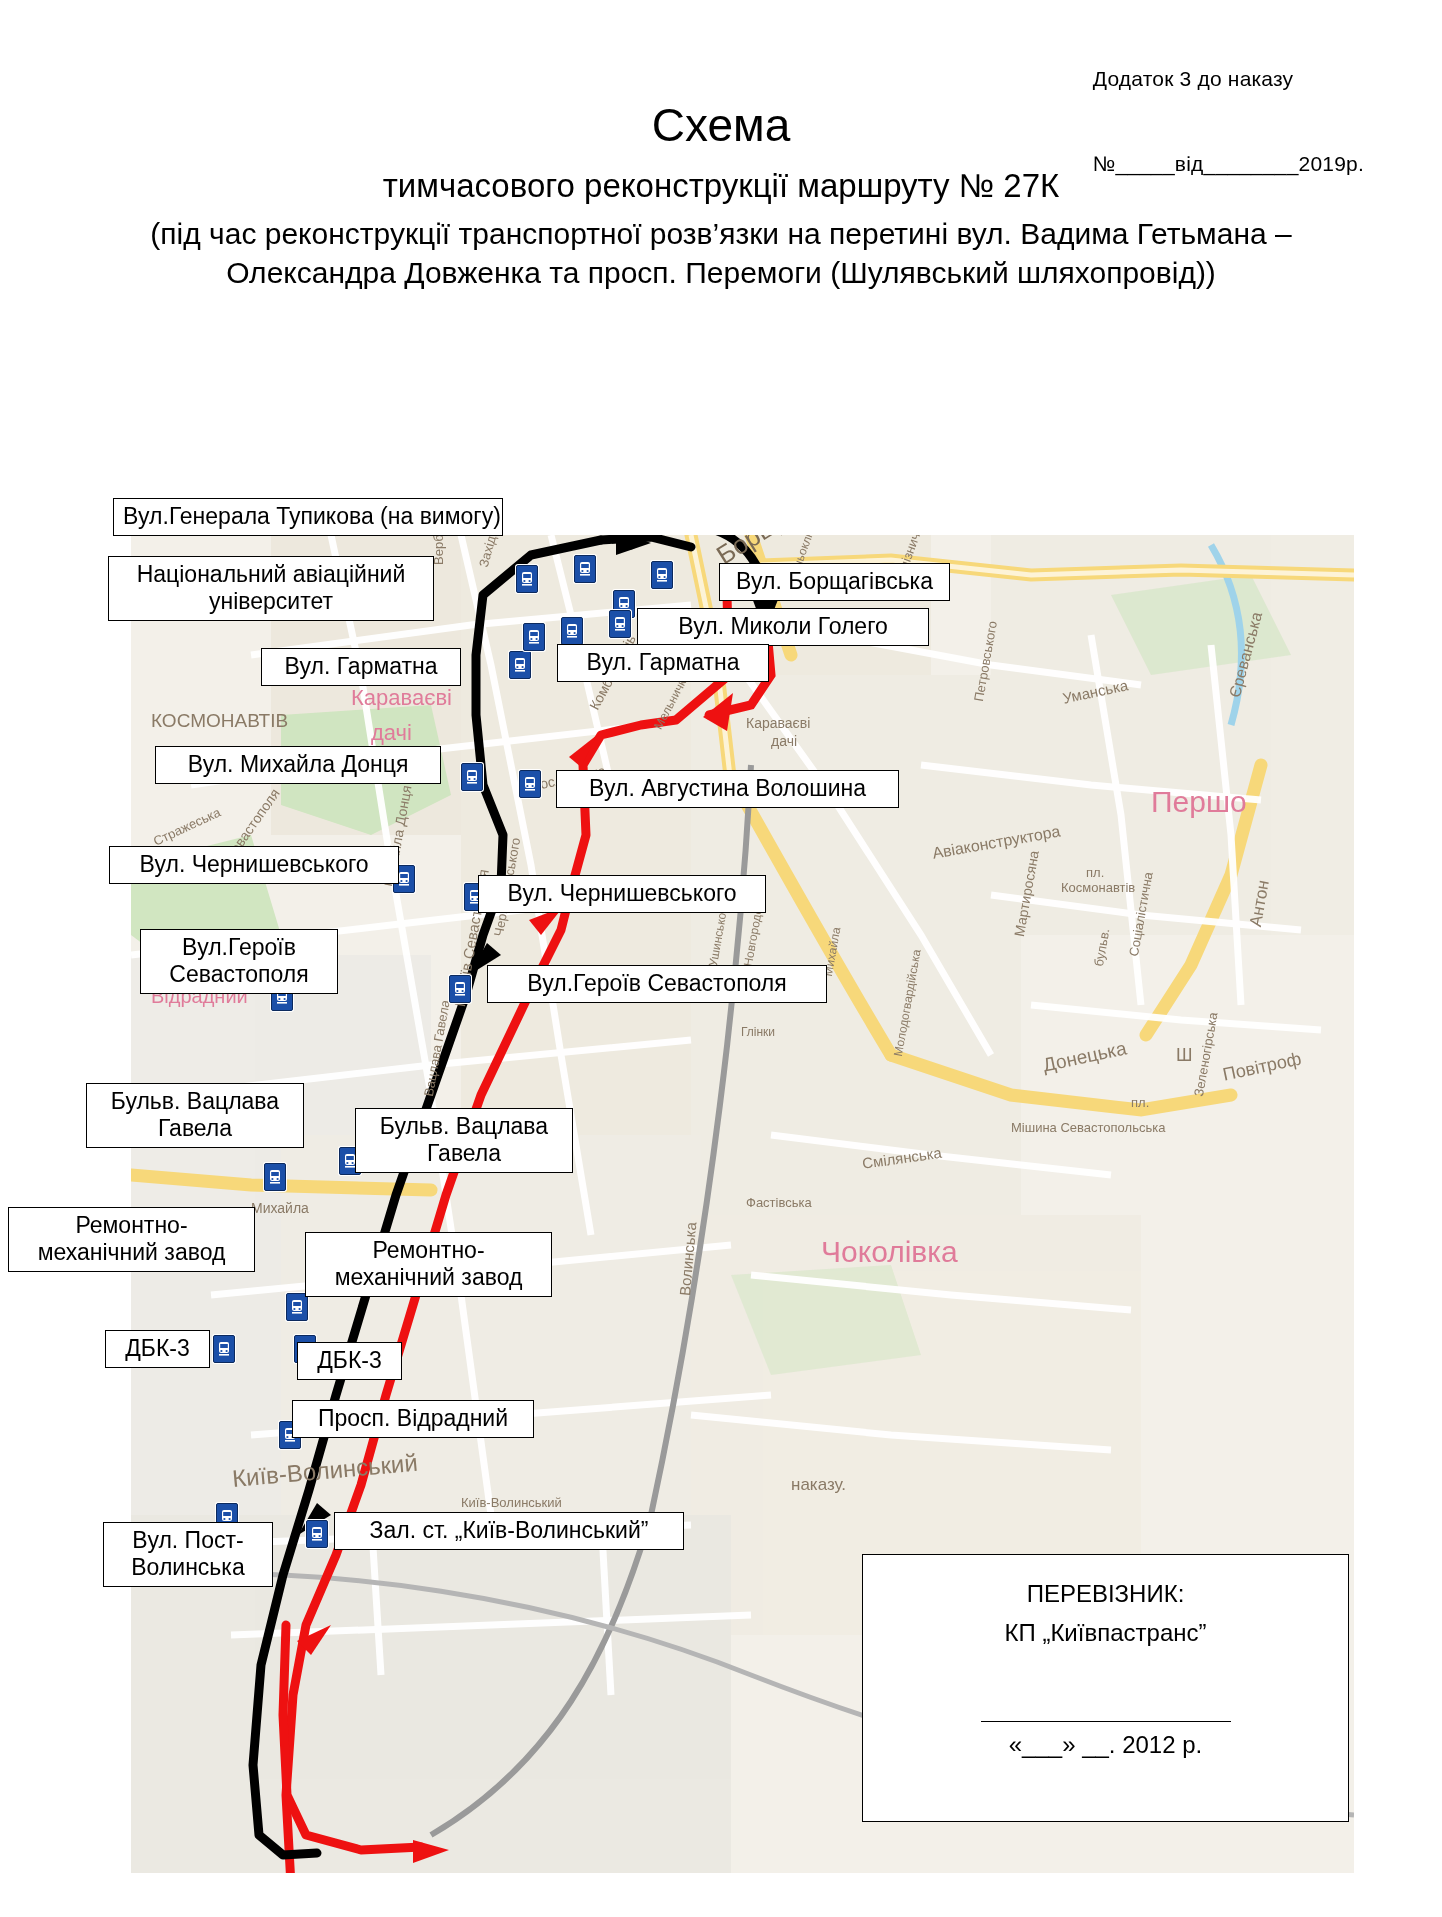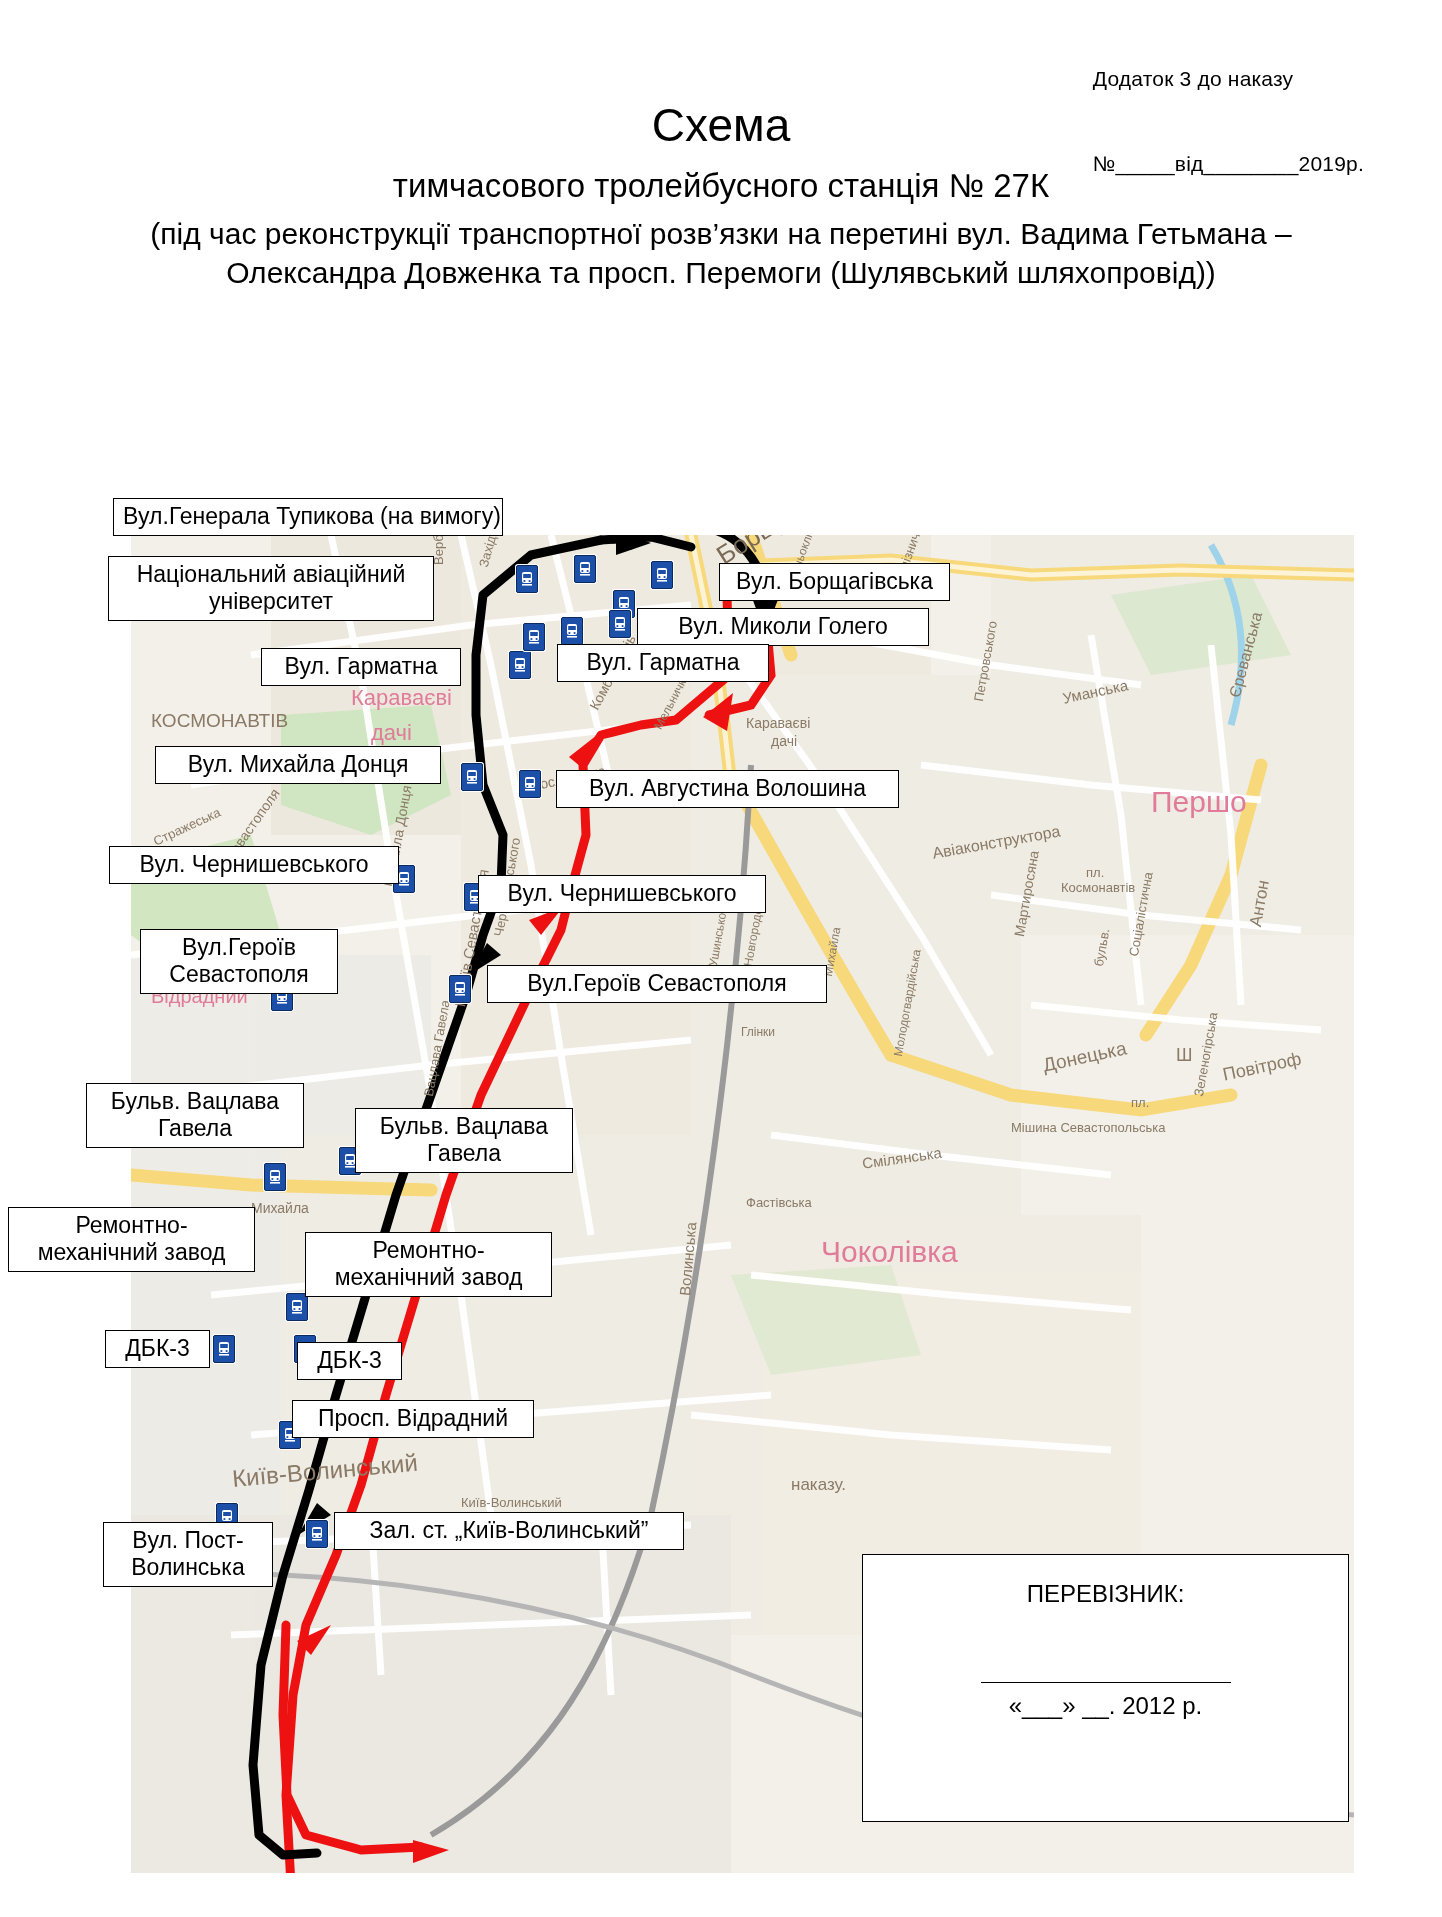--- a/index.html
+++ b/index.html
@@ -110,21 +110,21 @@
 </head>
 <body>
 
 <div class="doc-ref">
   <div>Додаток 3 до наказу</div>
   <div>№_____від________2019р.</div>
 </div>
 
 <div class="title-block">
   <div class="title-main">Схема</div>
-  <div class="title-sub1">тимчасового тролейбусного станція  № 27К</div>
+  <div class="title-sub1">тимчасового реконструкції маршруту  № 27К</div>
   <div class="title-note">(під час реконструкції транспортної розв’язки на перетині вул. Вадима Гетьмана – Олександра Довженка та просп. Перемоги (Шулявський шляхопровід))</div>
 </div>
 
 <div id="map-area">
   <svg id="map-svg" width="1223" height="1338" viewBox="0 0 1223 1338" xmlns="http://www.w3.org/2000/svg">
     <defs>
       <marker id="arrowRed" markerWidth="7" markerHeight="7" refX="3.2" refY="3.2" orient="auto">
         <path d="M0,0 L7,3.2 L0,6.4 z" fill="#ee1111"></path>
       </marker>
       <marker id="arrowBlack" markerWidth="7" markerHeight="7" refX="3.2" refY="3.2" orient="auto">
@@ -512,15 +512,16 @@
     <div class="callout" style="left: 105px; top: 1330px; width: 85px;">ДБК-3</div>
     <div class="callout" style="left: 297px; top: 1342px; width: 85px;">ДБК-3</div>
     <div class="callout" style="left: 292px; top: 1400px; width: 222px;">Просп. Відрадний</div>
     <div class="callout" style="left: 103px; top: 1504px; width: 150px; margin-top: 18px;">Вул. Пост-
 Волинська</div>
     <div class="callout" style="left: 334px; top: 1512px; width: 330px;">Зал. ст. „Київ-Волинський”</div>
   </div>
 
 <div class="carrier-box">
   <div class="c1">ПЕРЕВІЗНИК:</div>
+  <div class="c2">КП „Київпастранс”</div>
   <div class="carrier-line"></div>
   <div class="carrier-date">«___» __. 2012 р.</div>
 </div>
 
 </body></html>

